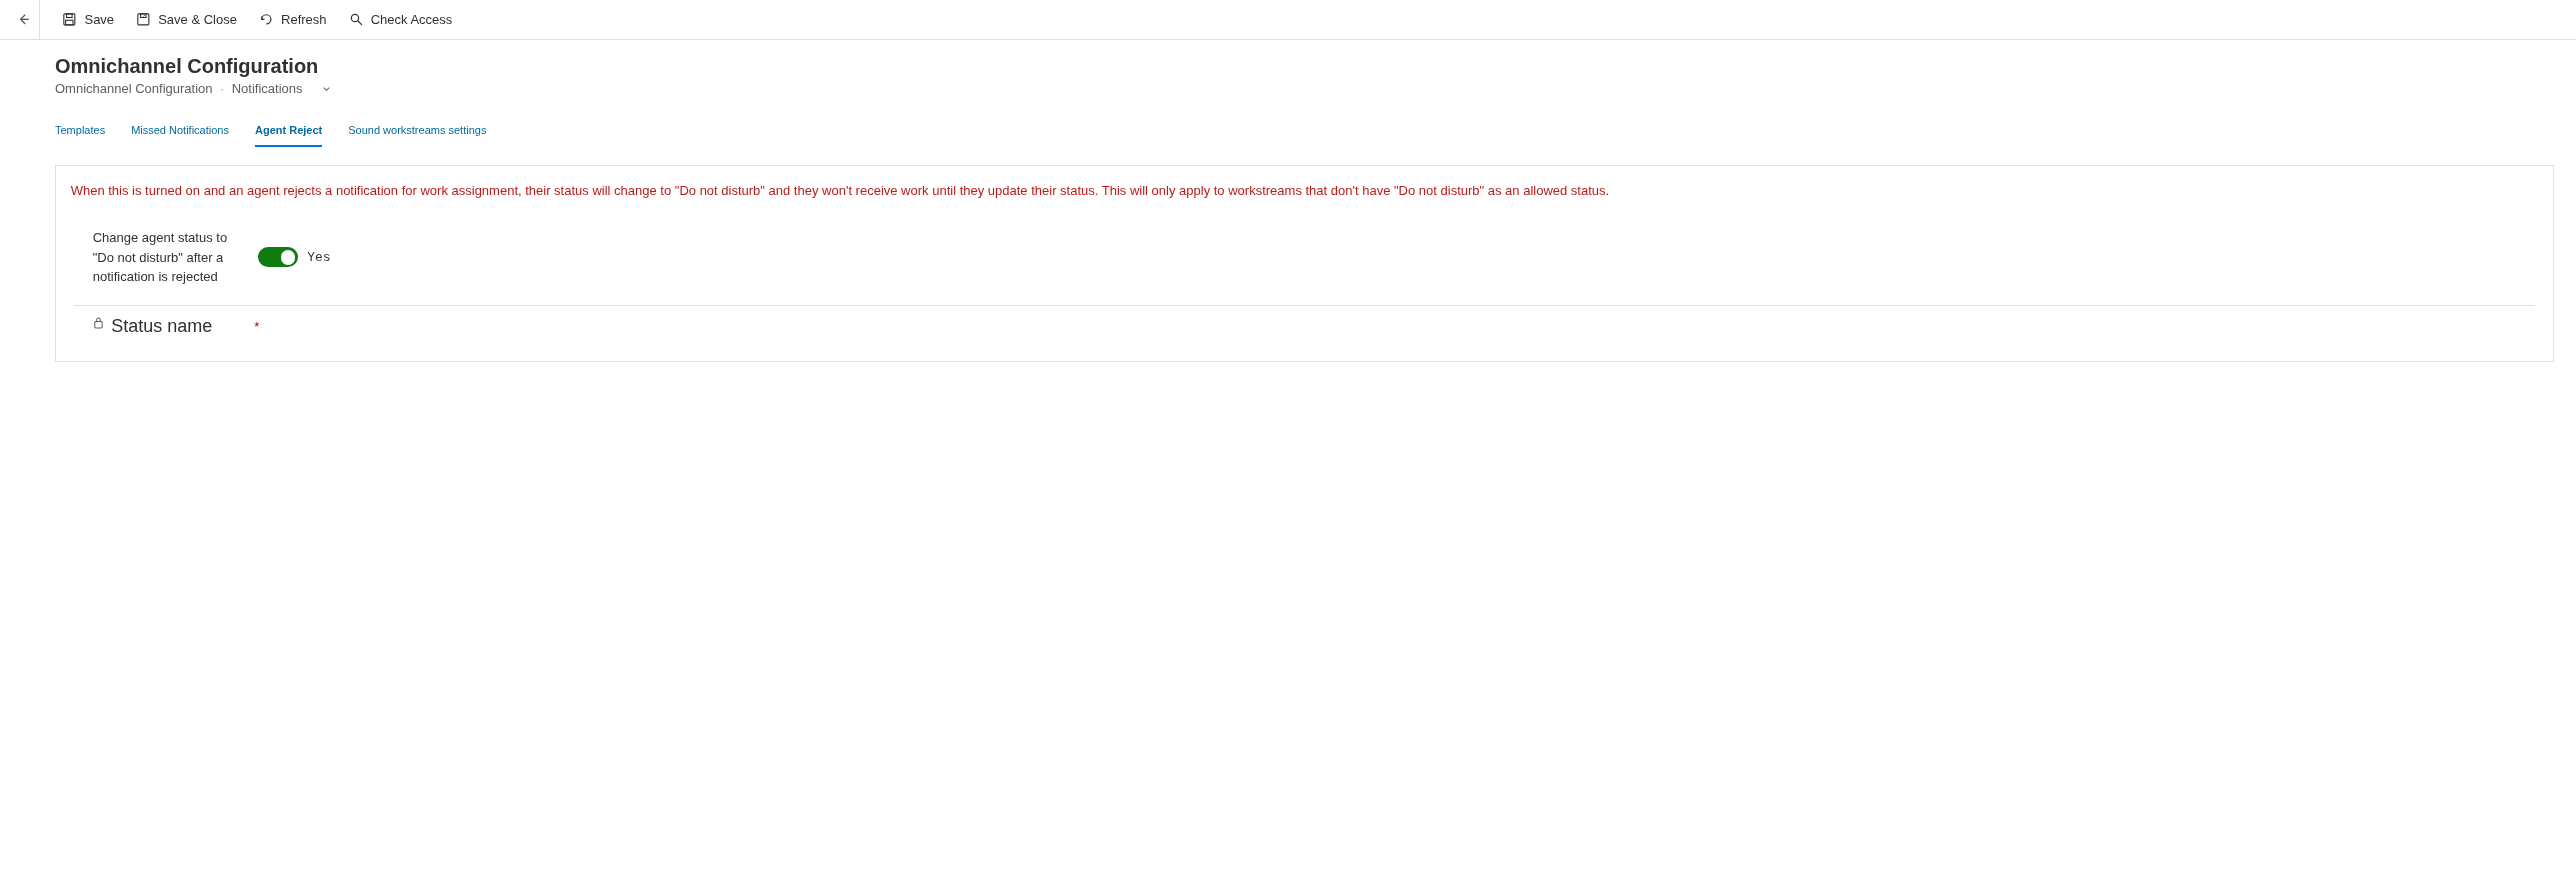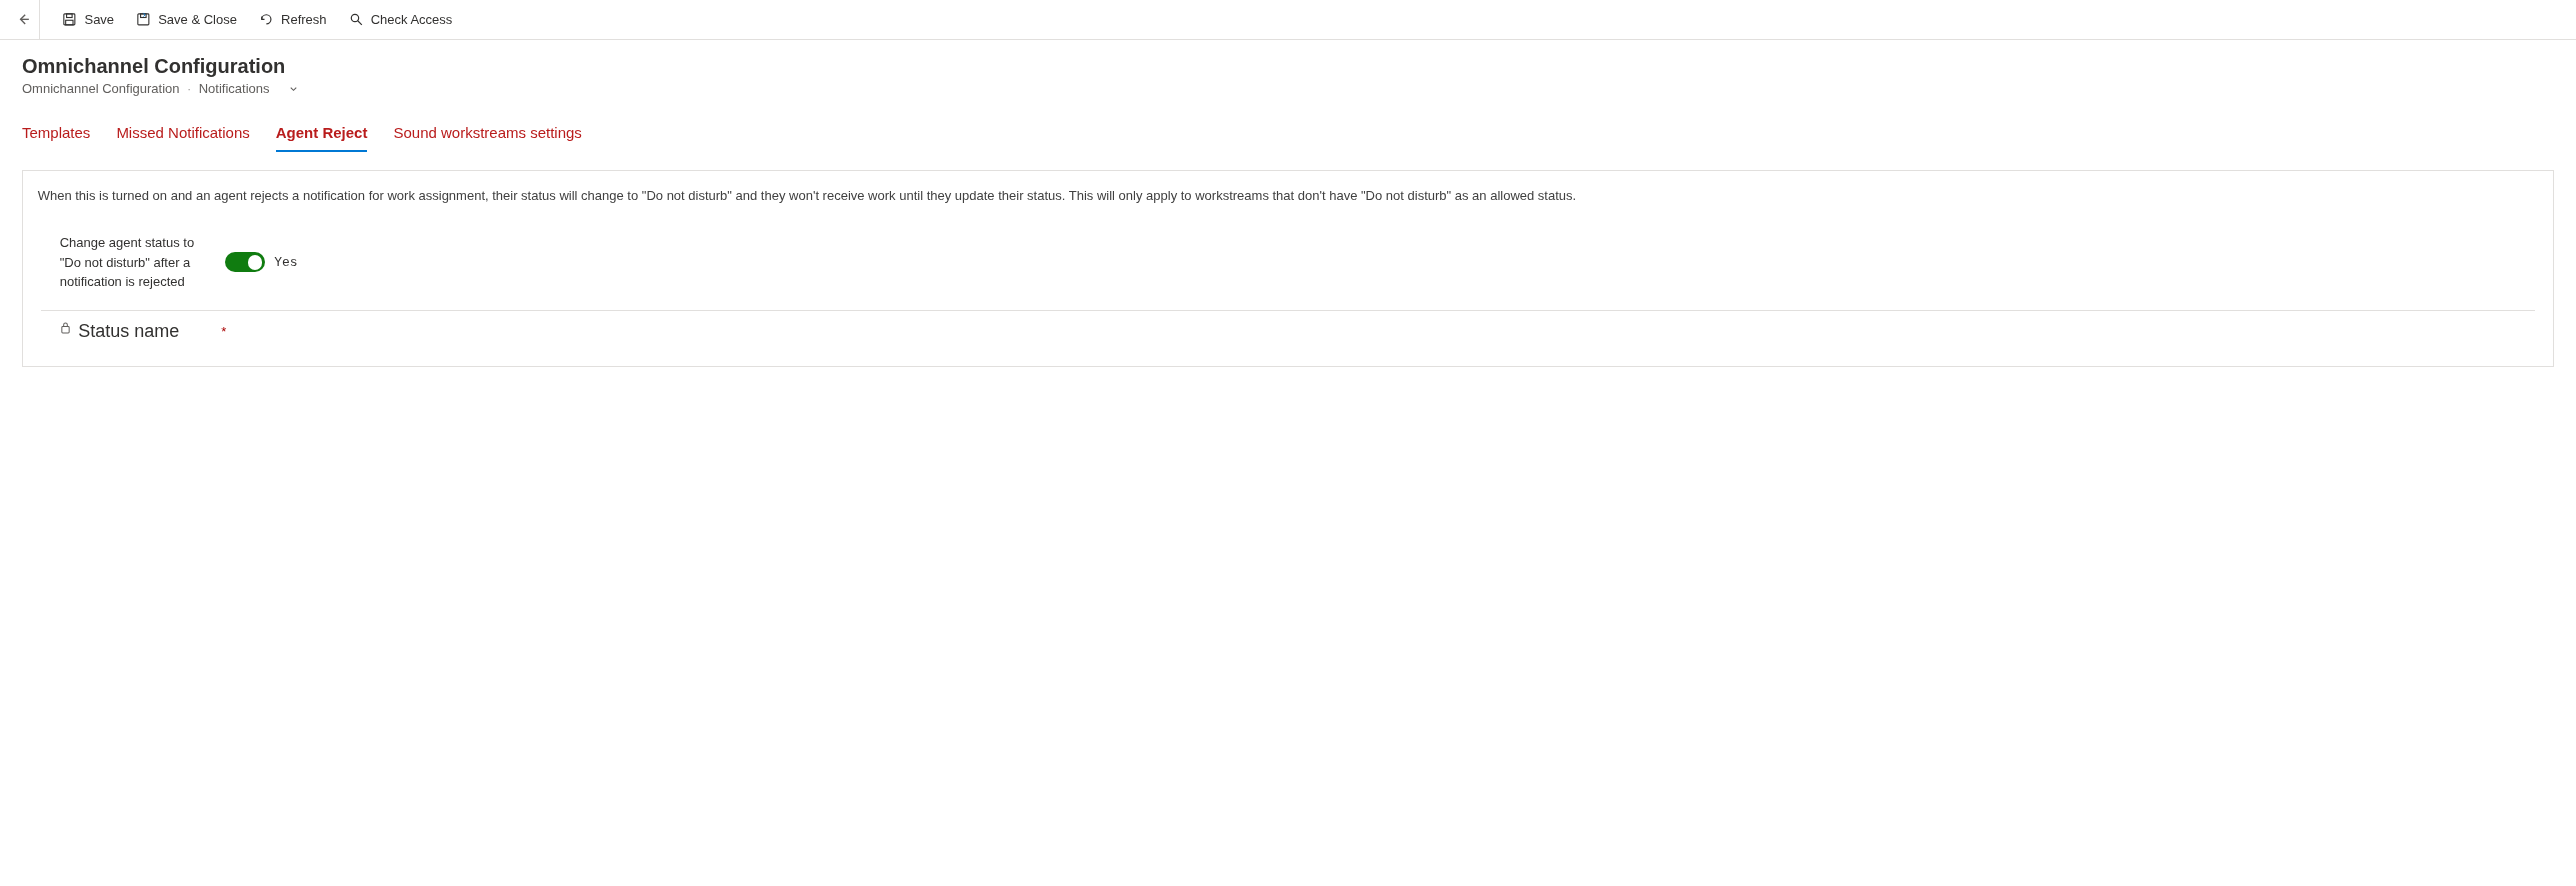--- a/index.html
+++ b/index.html
@@ -40,20 +40,21 @@
     }
     .command-icon {
       width: 14.7px;
       height: 14.7px;
       display: flex;
       align-items: center;
       justify-content: center;
     }
     .content {
       padding: 14.7px 22px;
+      margin-left: 33px;
     }
     .page-title {
       font-size: 20px;
       font-weight: 600;
       color: #323130;
       margin-bottom: 3.7px;
     }
     .breadcrumb {
       display: flex;
       align-items: center;
@@ -71,35 +72,35 @@
       gap: 19px;
     }
     .tabs {
       display: flex;
       gap: 26px;
       margin-bottom: 18.4px;
     }
     .tab {
       padding: 5.5px 0 9.2px 0;
       cursor: pointer;
-      font-size: 15px;
-      color: #b91c1c;
+      font-size: 11px;
+      color: #0369a1;
       border-bottom: 2.8px solid transparent;
     }
     .tab.active {
       font-weight: 700;
       border-bottom: 2.8px solid #0078d4;
     }
     .form-panel {
       border: 0.9px solid #e1dfdd;
       padding: 14.7px;
     }
     .description {
       font-size: 13px;
-      color: #404040;
+      color: #b91c1c;
       margin-bottom: 18.4px;
       line-height: 1.5;
     }
     .toggle-row {
       display: flex;
       align-items: center;
       padding: 9.2px 22px 18.4px 22px;
     }
     .toggle-label {
       width: 147px;

